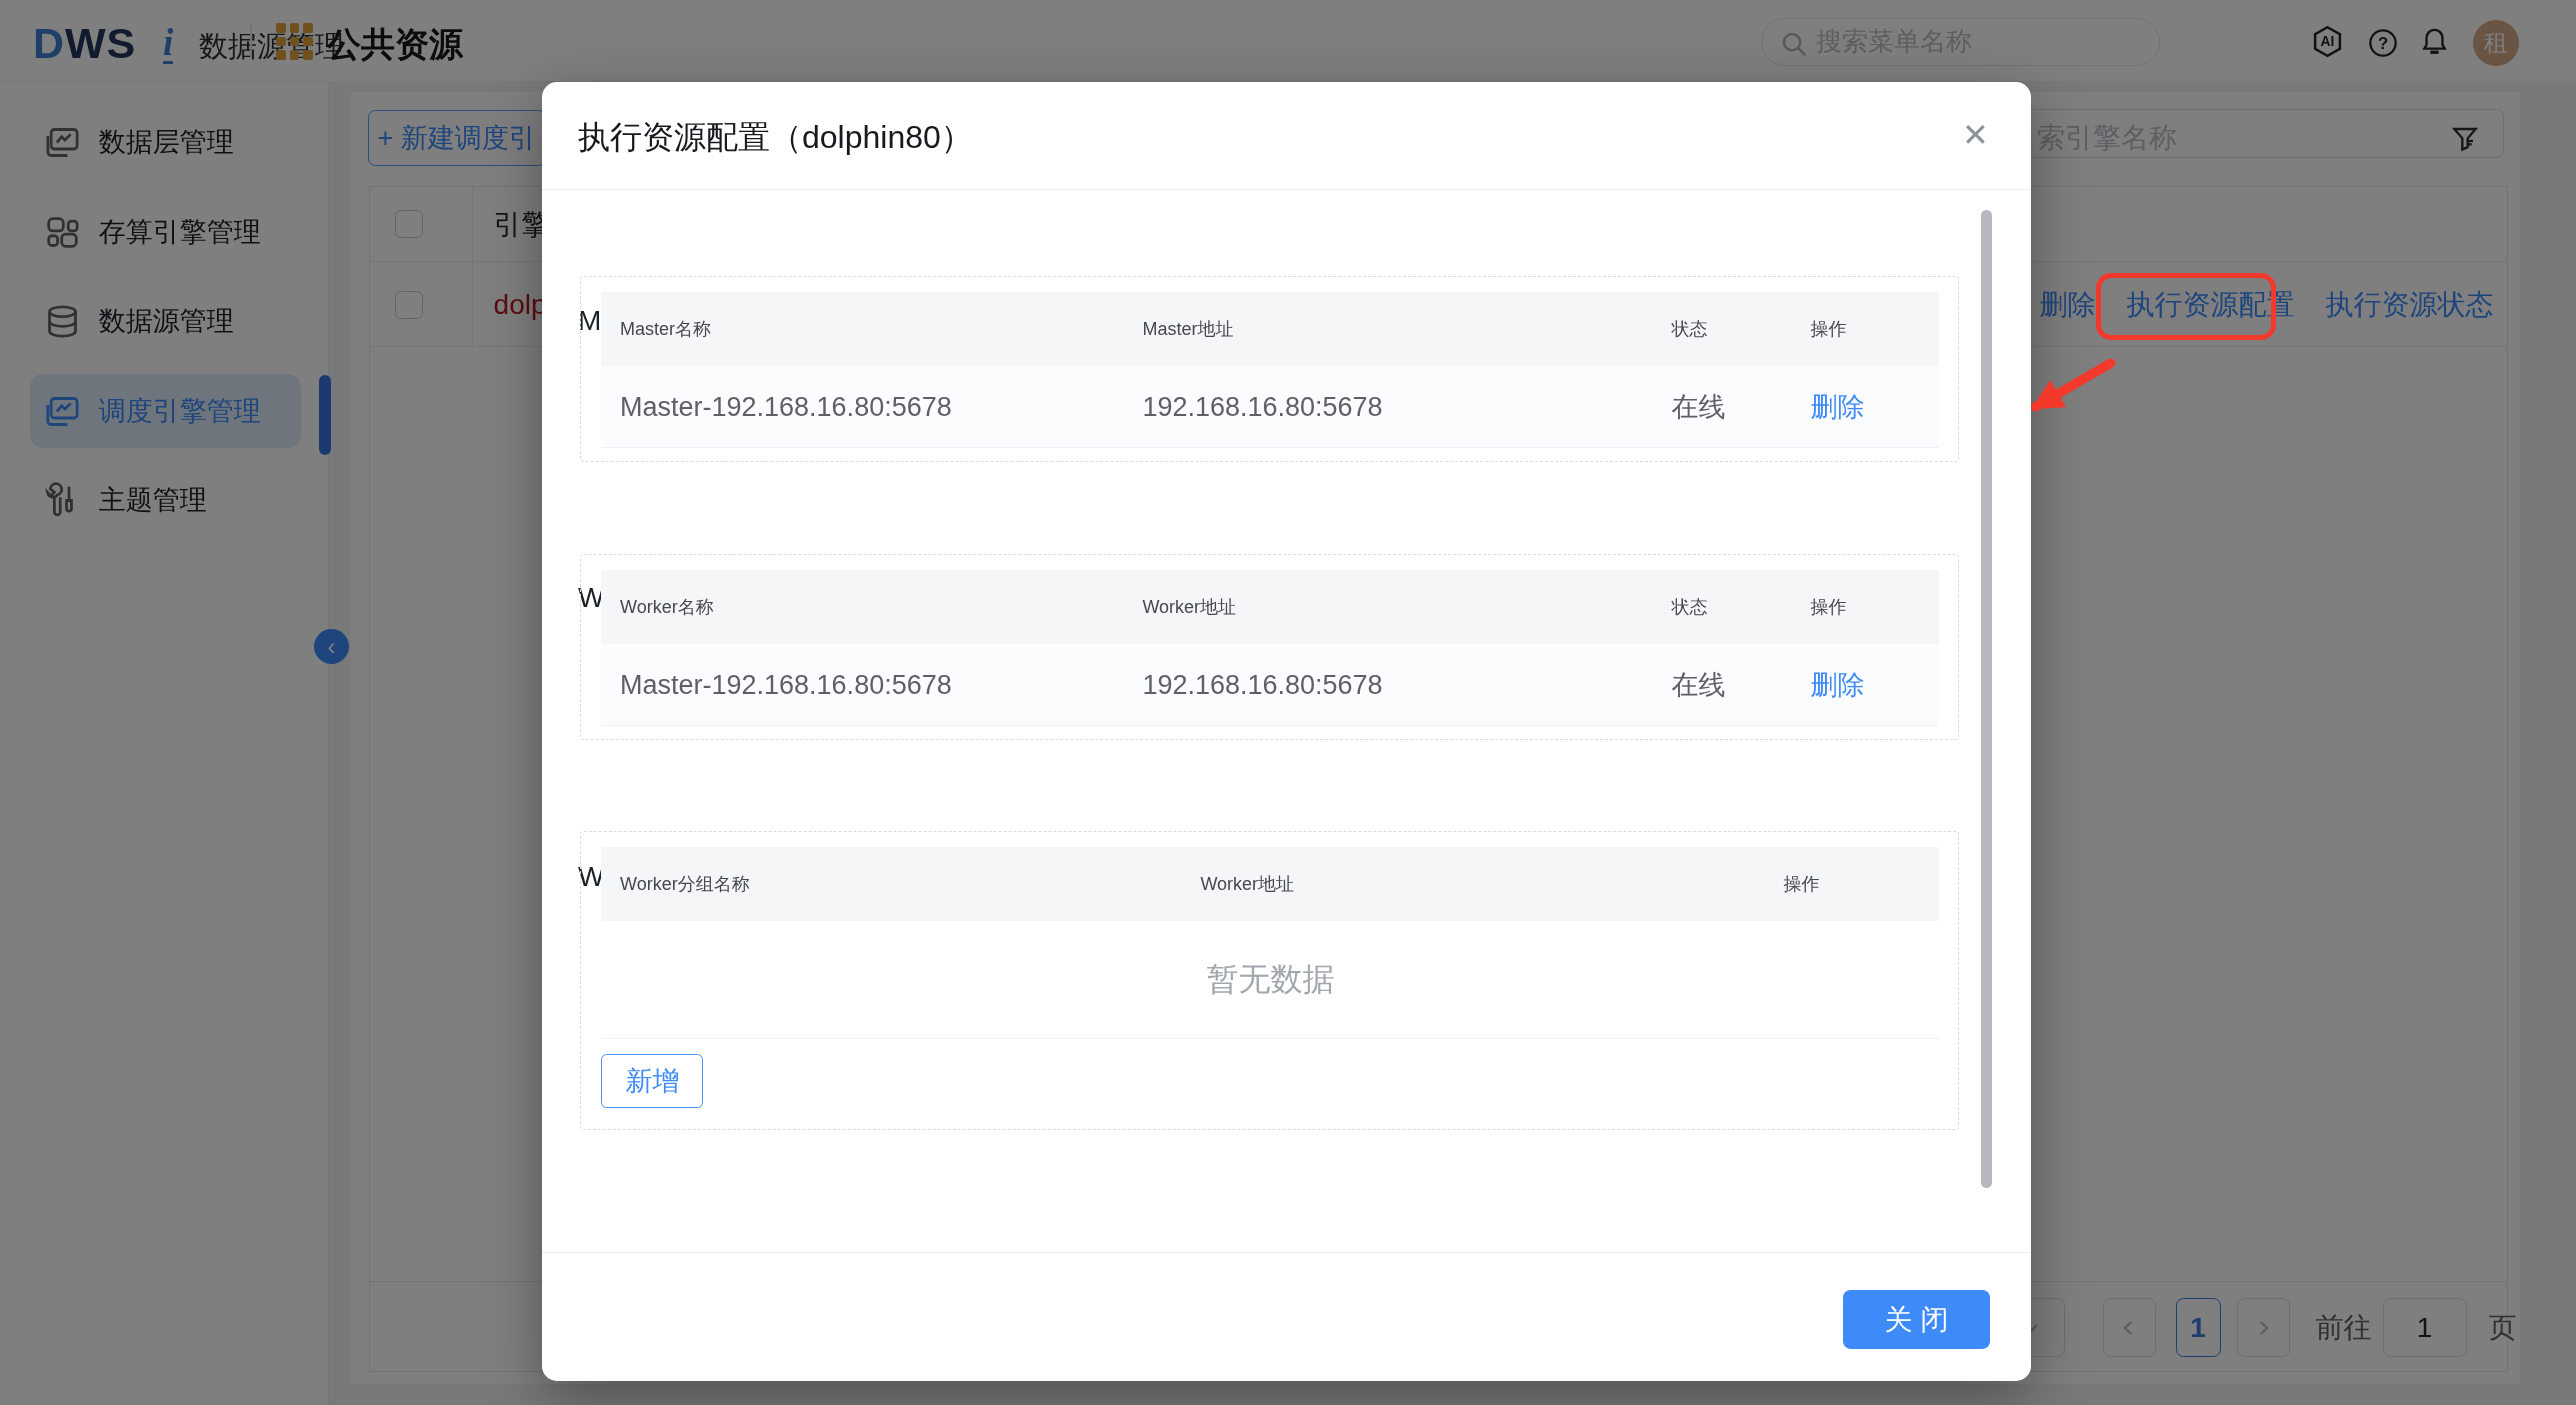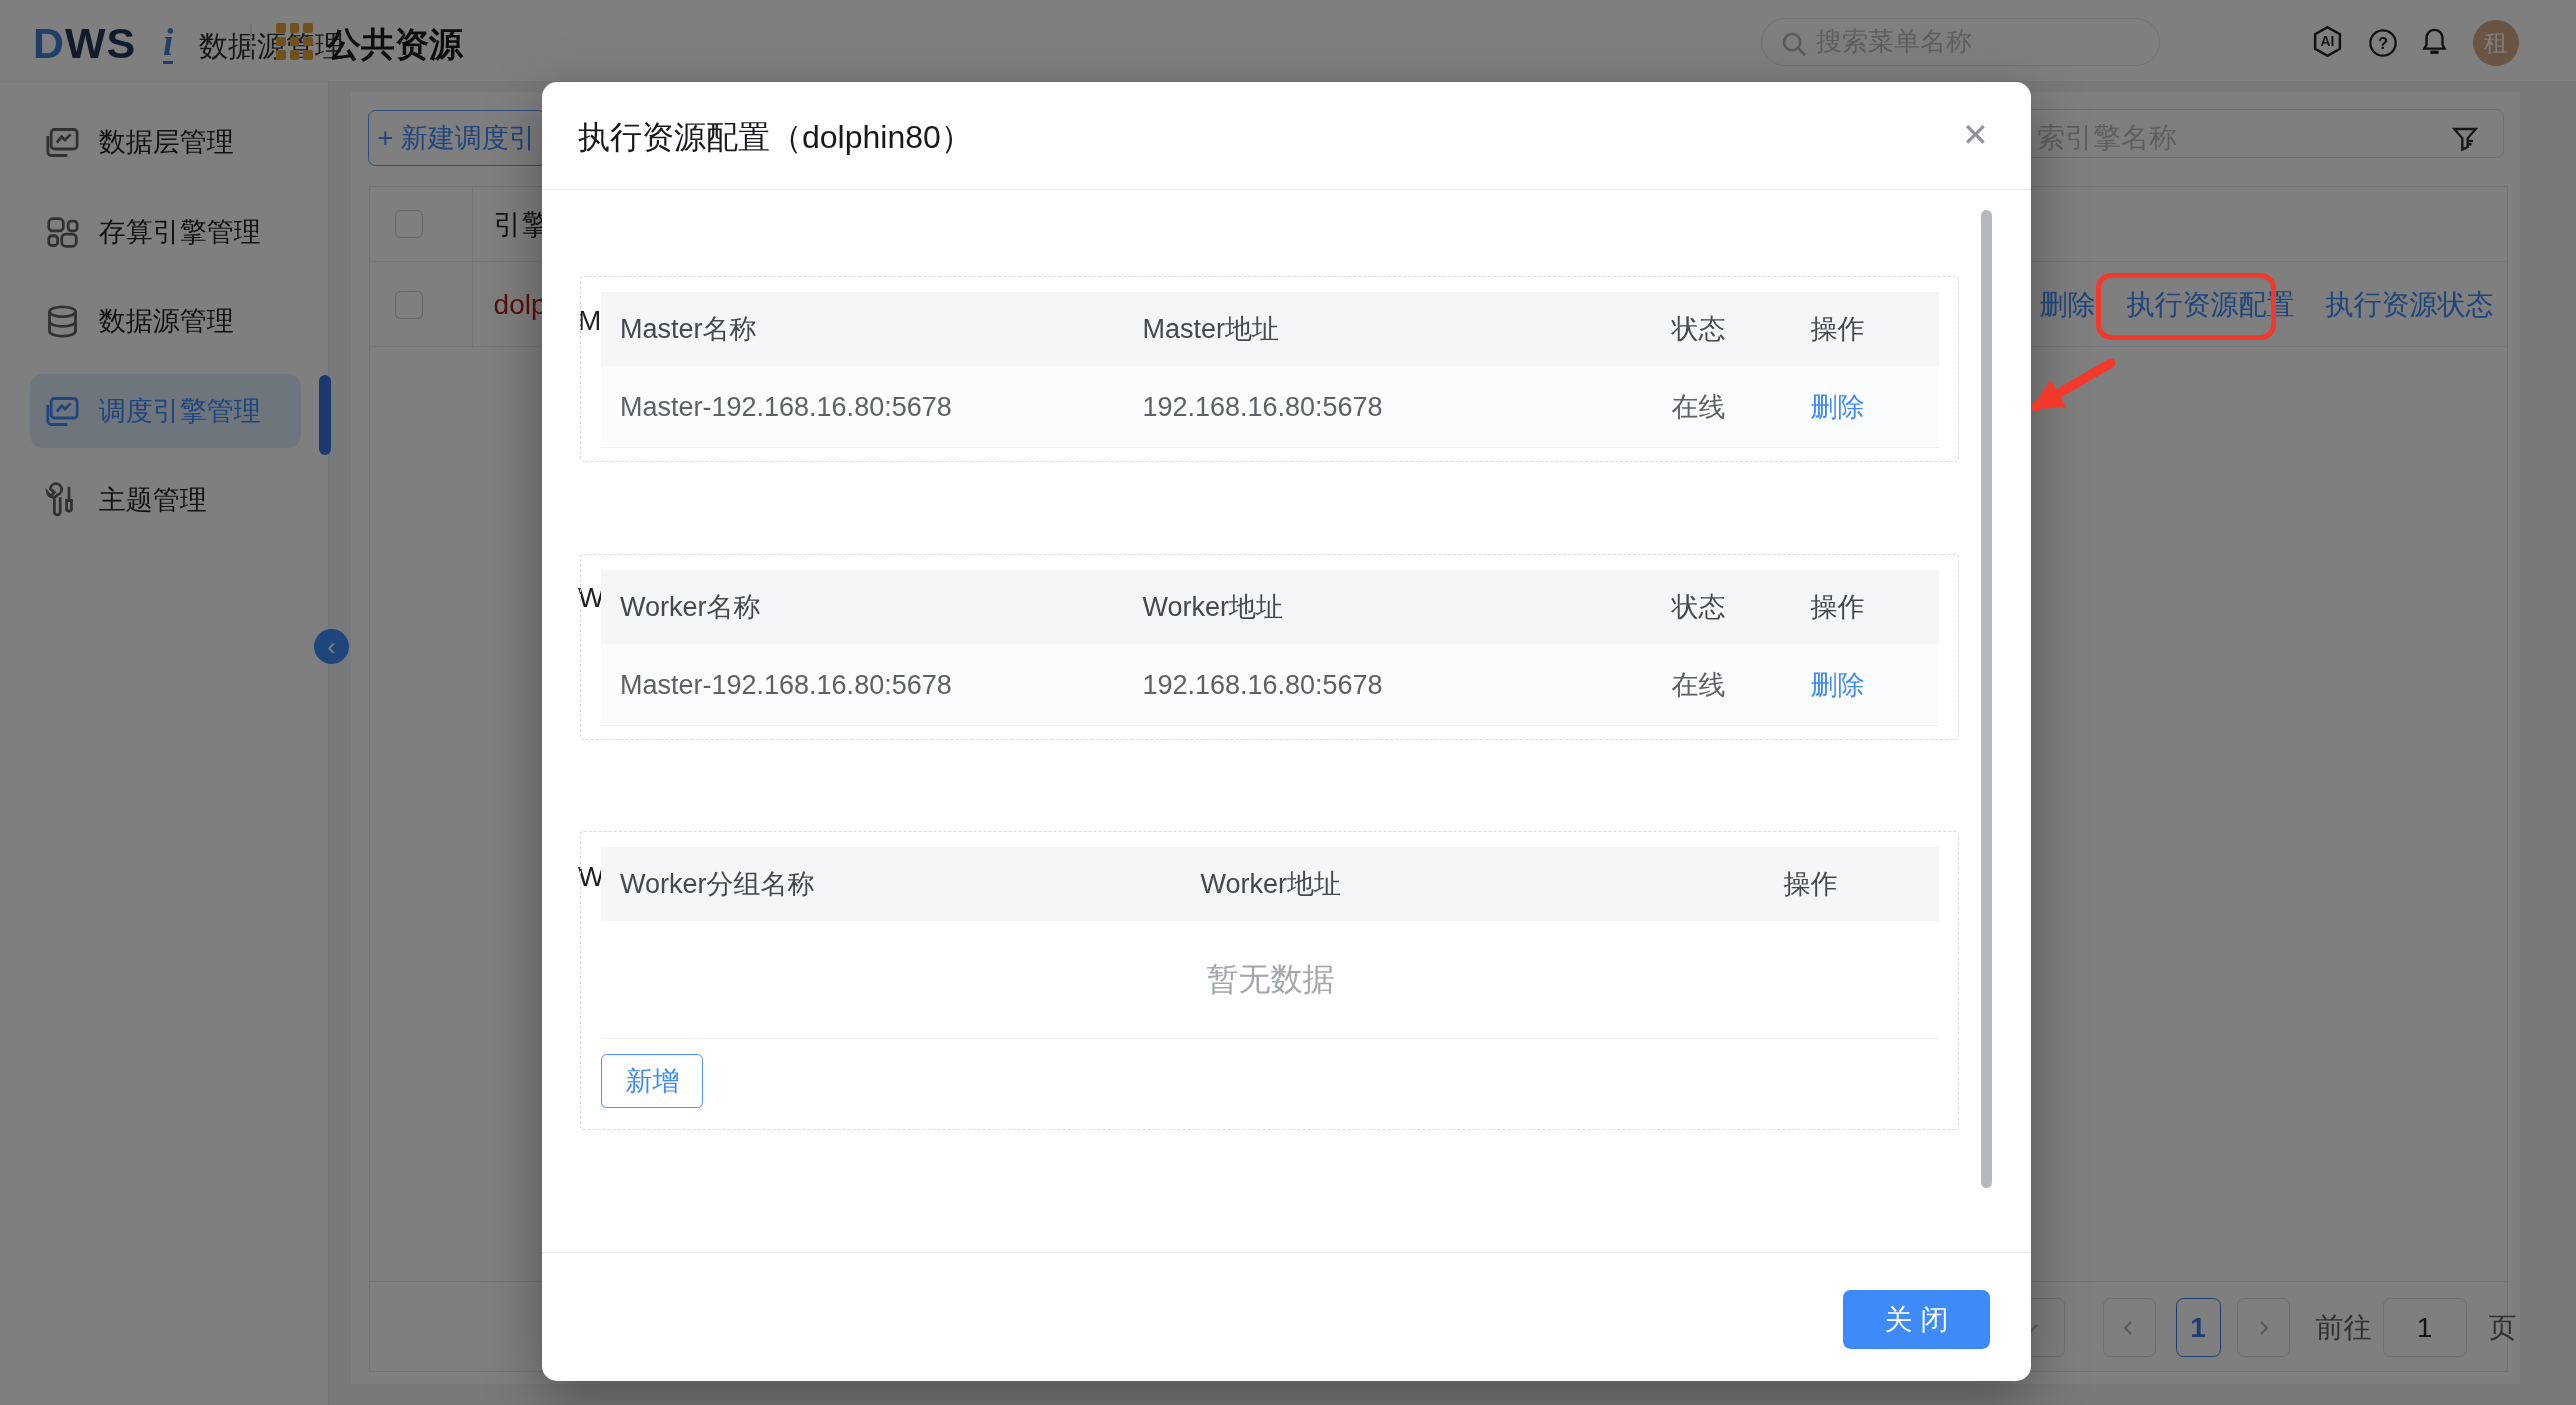--- a/index.html
+++ b/index.html
@@ -62,21 +62,21 @@
 
   
   .modal { position:absolute; left:542px; top:82px; width:1489px; height:1299px; background:#fff; border-radius:15px; box-shadow:0 16.7px 56px rgba(0,0,0,.35); z-index:50; }
   .m-title { position:absolute; left:36px; top:34px; font-size:32px; font-weight:500; color:#16191d; }
   .m-close { position:absolute; left:1415px; top:34px; width:37px; height:37px; font-size:32px; color:#8d939b; display:flex; align-items:center; justify-content:center; cursor:pointer; }
   .m-hdiv { position:absolute; left:0; top:107px; width:100%; height:0.9px; background:#e9ecf0; }
   .sec-label { position:absolute; left:36px; font-size:28px; color:#1c2126; }
   .sec-box { position:absolute; left:38px; width:1379px; border:1.9px dashed #d8dbe2; border-radius:3.7px; }
   .sec-table { position:absolute; left:20.4px; top:15px; width:1338px; }
   .st-header { position:relative; height:74px; background:#f5f6f8; }
-  .st-header span { position:absolute; top:0; line-height:74px; font-size:27px; font-weight:500; color:#44494f; }
+  .st-header span { position:absolute; top:0; line-height:74px; font-size:18px; font-weight:500; color:#44494f; }
   .st-row { position:relative; height:82px; background:#fbfcfd; border-bottom:0.9px solid #eef0f4; }
   .st-row span { position:absolute; top:0; line-height:82px; font-size:27px; color:#5d6167; }
   .st-row .link { color:#3d8af8; cursor:pointer; }
   .c1 { left:18.6px; } .c2 { left:541px; } .c3 { left:1070px; } .c4 { left:1209px; }
   .g1 { left:18.6px; } .g2 { left:599px; } .g3 { left:1182px; }
   .empty-area { position:absolute; left:20.4px; top:89px; width:1338px; height:118px; display:flex; align-items:center; justify-content:center; font-size:32px; color:#a2a7ae; border-bottom:0.9px solid #eef0f4; }
   .add-btn { position:absolute; left:20.4px; top:222px; width:102px; height:54px; border:1.9px solid #4a93f8; border-radius:5.6px; color:#3d8af8; font-size:27px; background:#fff; display:flex; align-items:center; justify-content:center; cursor:pointer; }
   .m-scrollbar { position:absolute; left:1439px; top:128px; width:11px; height:978px; border-radius:5.6px; background:#b5b8bf; }
   .m-fdiv { position:absolute; left:0; top:1170px; width:100%; height:0.9px; background:#e9ecf0; }
   .close-primary { position:absolute; left:1301px; top:1208px; width:147px; height:59px; background:#3d8af8; border:none; border-radius:7.4px; color:#fff; font-size:28px; display:flex; align-items:center; justify-content:center; cursor:pointer; font-family:inherit; }

